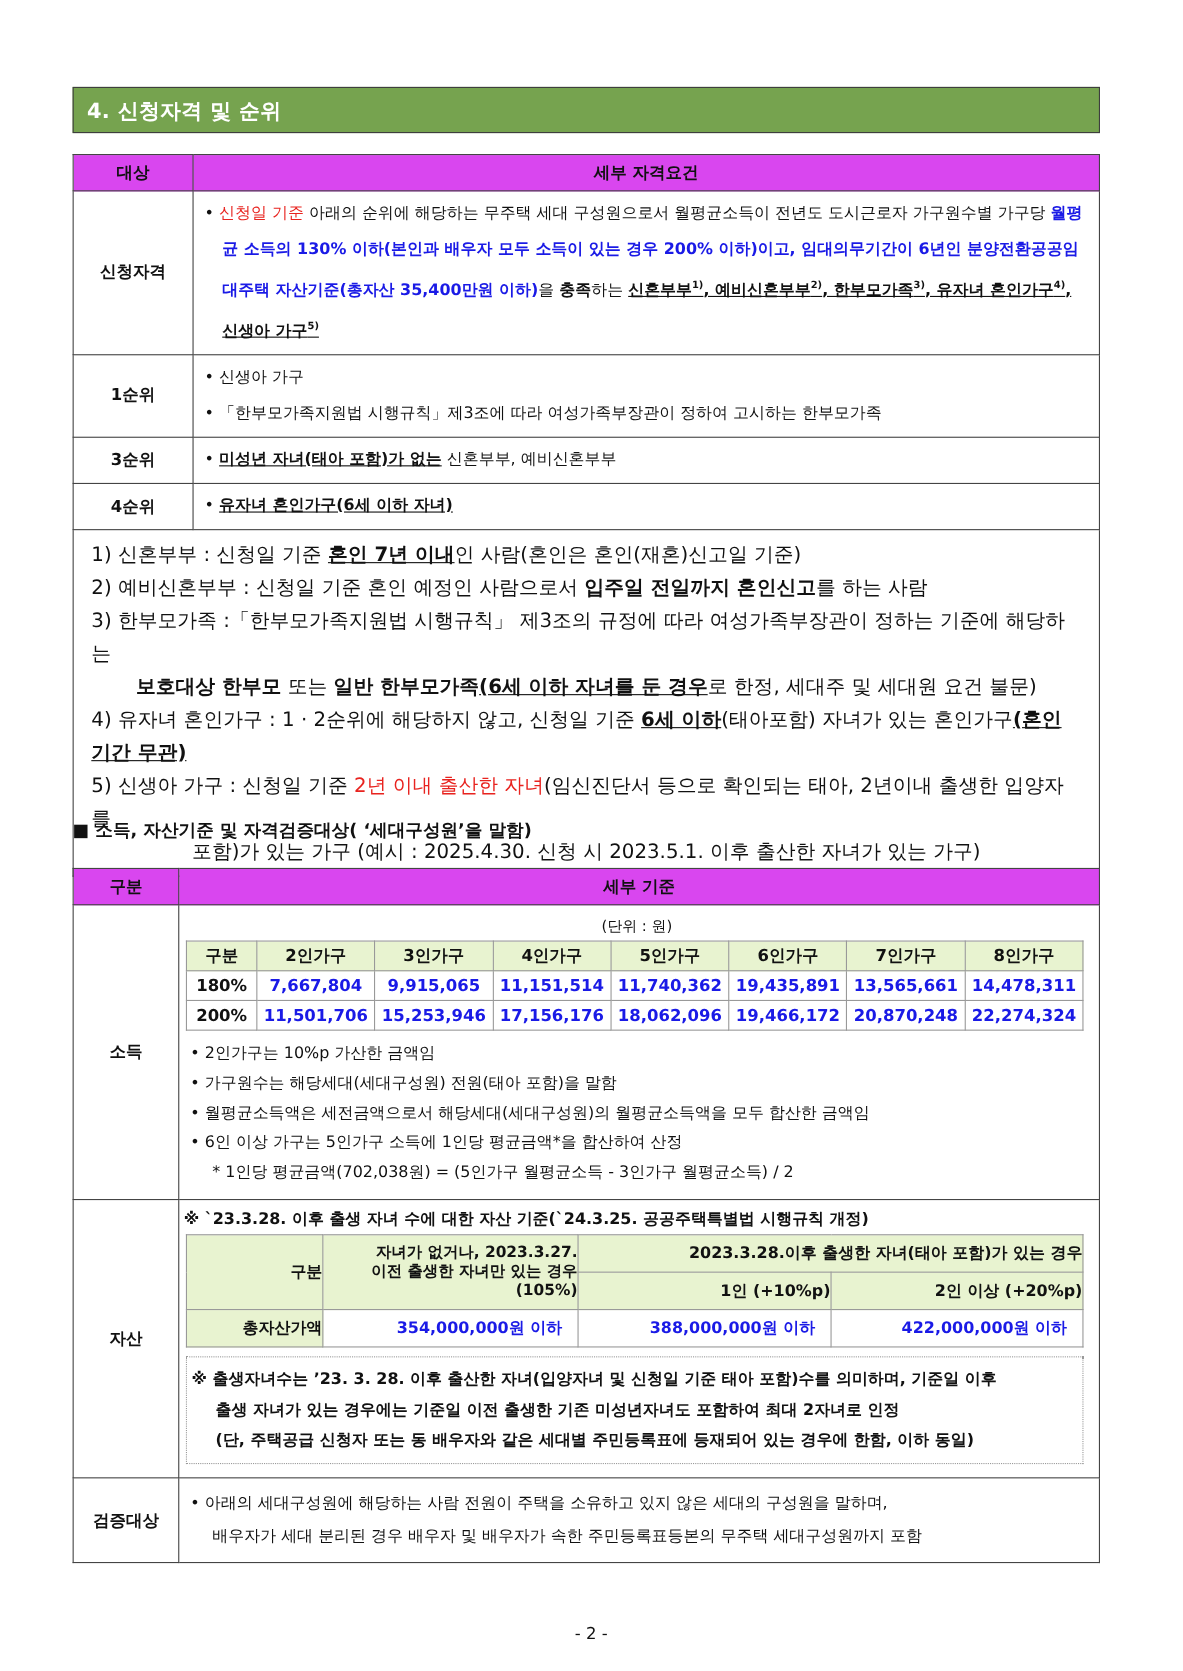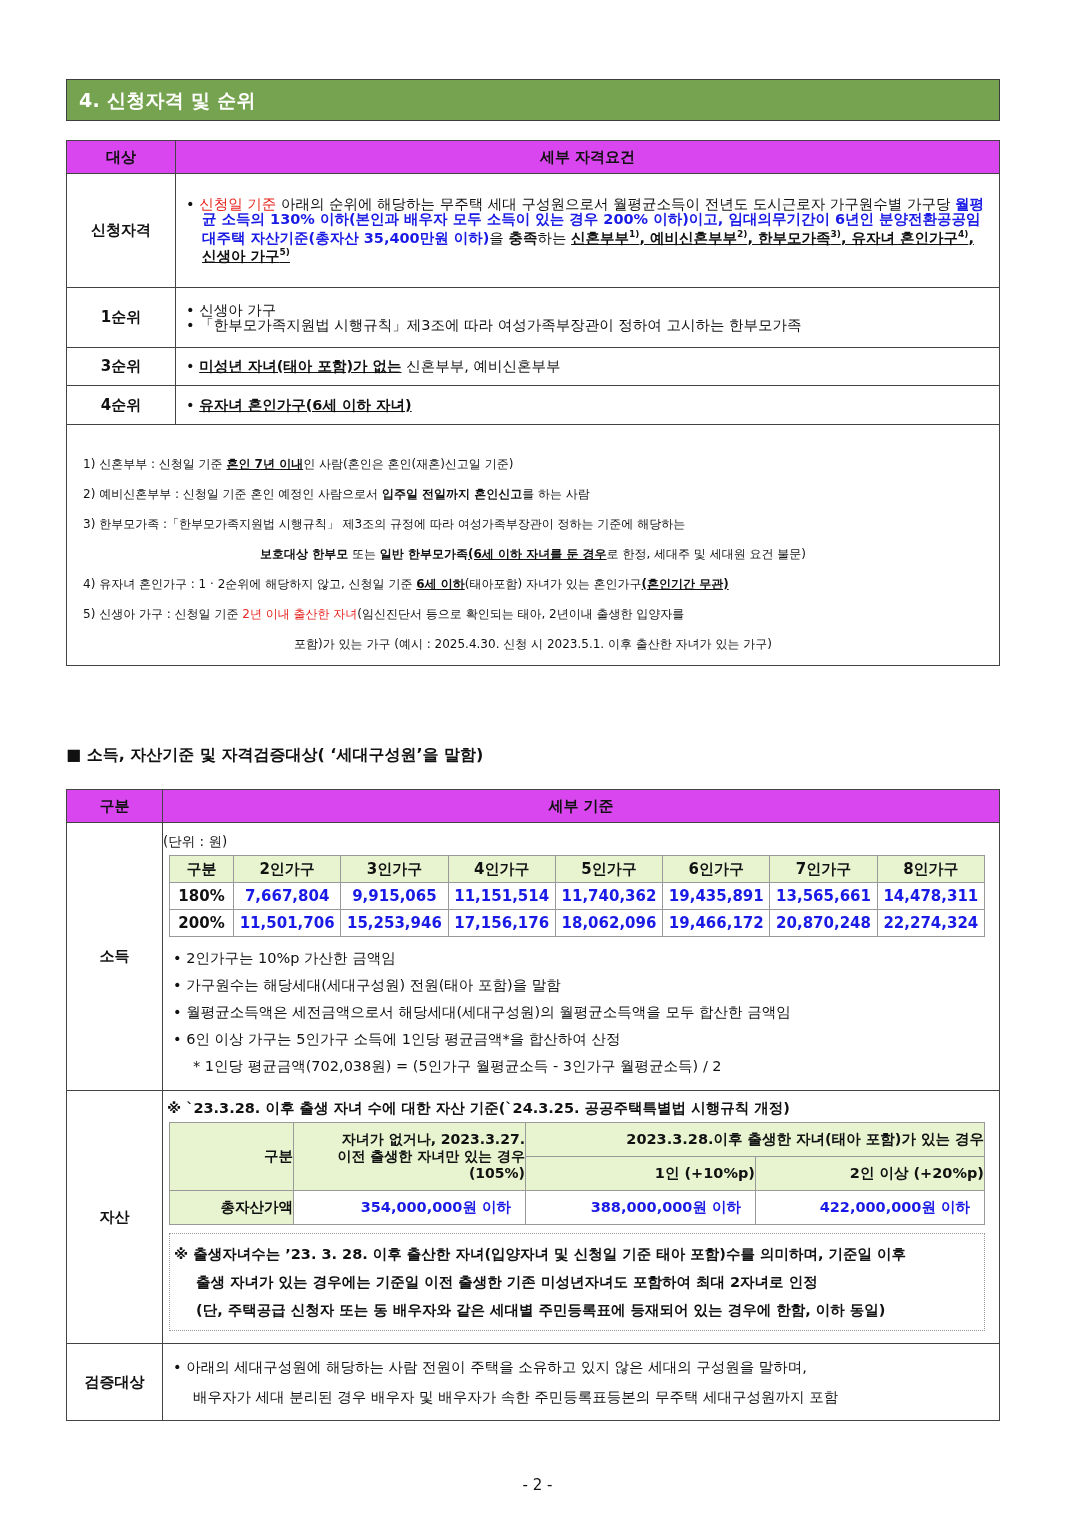--- a/index.html
+++ b/index.html
@@ -7,40 +7,40 @@
   body { font-family: "DejaVu Sans", "Liberation Sans", sans-serif; color: #111; position: relative; font-size: 15px; }
   .page { position: absolute; left: 0; top: 0; width: 899px; height: 1519px; border-radius: 13px; }
 
   .sec-bar { position: absolute; left: 66px; top: 79px; width: 934px; height: 42px; background: #76a34f; border: 1px solid #3e3e3e; color: #fff; font-size: 19px; font-weight: bold; padding: 8px 12px; letter-spacing: 0.3px; }
 
   table { border-collapse: collapse; }
   .t1 { position: absolute; left: 66px; top: 140px; width: 934px; }
   .t1 td, .t1 th { border: 1px solid #444; }
   .hdr { background: #d946ef; font-weight: bold; text-align: center; height: 33px; font-size: 15px; }
   .lbl { text-align: center; font-weight: bold; width: 109px; font-size: 15px; }
-  .cell { padding: 4px 10px; font-size: 14.5px; line-height: 15px; }
+  .cell { padding: 4px 10px; font-size: 14.5px; line-height: 33px; }
   .bl { display: block; padding-left: 16px; text-indent: -16px; }
   .bl::before { content: "• "; }
   .red { color: #e8231f; }
   .blue { color: #1a1ae6; font-weight: bold; }
   .b { font-weight: bold; }
   .u { text-decoration: underline; }
   sup { font-size: 9px; }
 
-  .notes { padding: 24px 16px 6px 16px; font-size: 12px; line-height: 30px; }
+  .notes { padding: 8px 16px 6px 16px; font-size: 18px; line-height: 30px; }
   .note-line { display: block; }
   .note-indent { display: block; text-align: center; }
 
   .sec2 { position: absolute; left: 66px; top: 745px; font-size: 16px; font-weight: bold; }
 
   .t2 { position: absolute; left: 66px; top: 789px; width: 934px; }
   .t2 > tbody > tr > td { border: 1px solid #444; vertical-align: top; }
   .t2 .lbl2 { width: 97px; text-align: center; vertical-align: middle !important; font-weight: bold; }
 
-  .unit { text-align: left; font-size: 13.5px; padding: 10px 4px 0 0; }
+  .unit { text-align: center; font-size: 13.5px; padding: 10px 4px 0 0; }
   .inc { margin: 4px 14px 0 6px; width: 816px; }
   .inc td { border: 1px solid #999; text-align: center; font-size: 15px; font-weight: bold; height: 27px; }
   .inc .ih { background: #e8f3d0; }
   .inc .num { color: #1a1ae6; }
 
   .bul2 { padding: 8px 12px 10px 10px; font-size: 14.5px; line-height: 27px; }
 
   .asset-title { padding: 8px 4px 4px 4px; font-size: 14.5px; font-weight: bold; }
   .asset { margin: 0 14px 8px 6px; width: 816px; }
   .asset td { border: 1px solid #999; text-align: right; font-size: 14.5px; font-weight: bold; }

